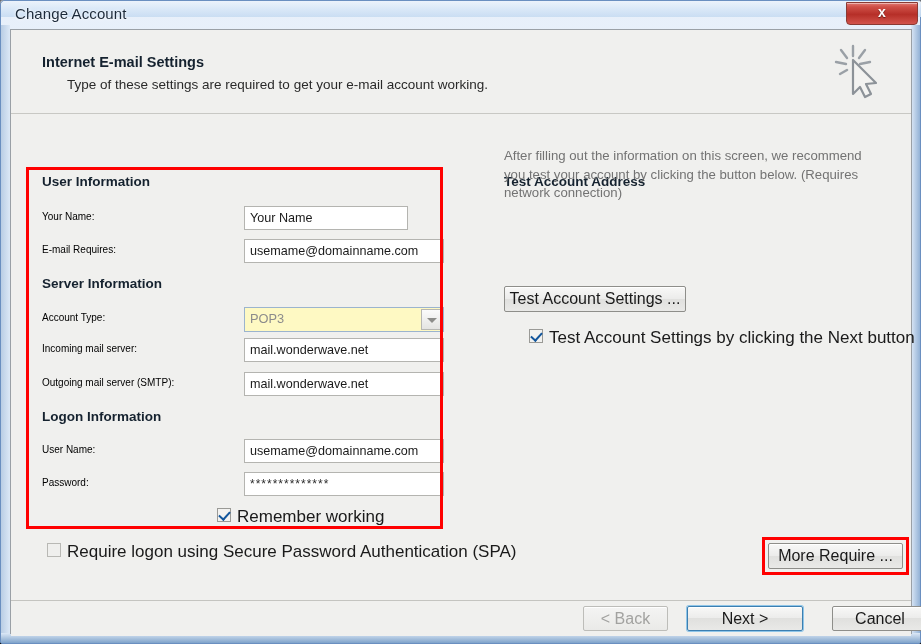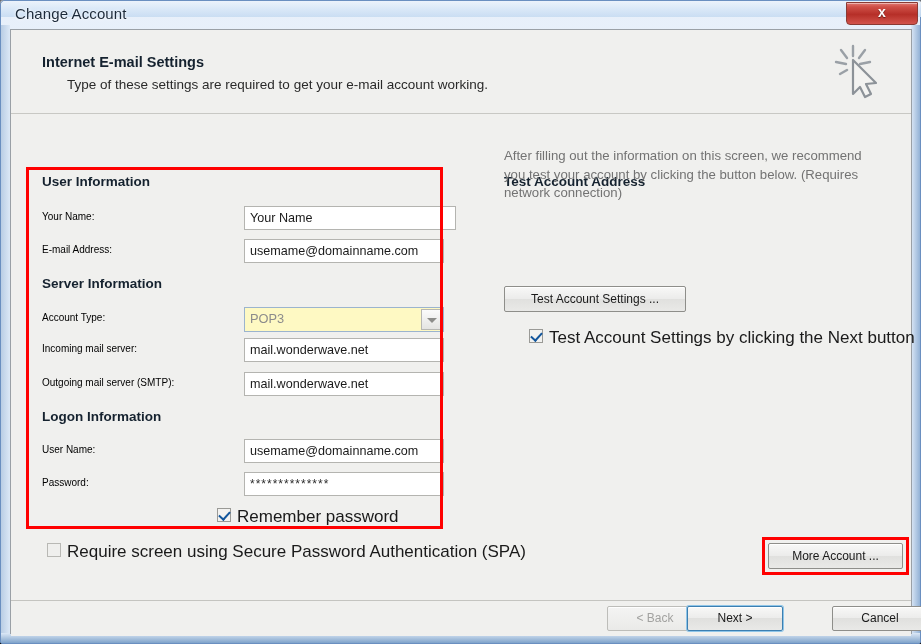--- a/index.html
+++ b/index.html
@@ -192,21 +192,21 @@
     position: absolute; left: 20px; top: 0px;
     font-size: 17px; color: #1a1a1a; white-space: nowrap;
   }
 
   .btn {
     position: absolute;
     background: linear-gradient(180deg,#f8f8f7 0%, #ececeb 48%, #e0e0de 50%, #e9e9e7 100%);
     border: 1px solid #8e8e8a;
     border-radius: 2px;
     box-sizing: border-box;
-    font-size: 12px; color: #1a1a1a;
+    font-size: 16px; color: #1a1a1a;
     text-align: center;
     font-family: "Liberation Sans", sans-serif;
     cursor: pointer;
     box-shadow: inset 0 1px 0 rgba(255,255,255,.9);
   }
   .btn.default {
     border: 1px solid #3c7fb1;
     box-shadow: 0 0 0 1px #8fc5e8, inset 0 1px 0 rgba(255,255,255,.9);
   }
   .btn.disabled { color: #a2a2a0; border-color:#bdbdb9;
@@ -272,23 +272,23 @@
         </g>
         <path d="M26 20 L26 54 L33 47 L38 57 L44 54 L39 44 L49 43 Z" fill="#f3f3f1" stroke="#8c9298" stroke-width="2.2" stroke-linejoin="round"></path>
       </svg>
     </div>
 
     <div id="body">
 
       <div class="grp-head" style="left:31px;  top:59px;">User Information</div>
 
       <div class="lbl" style="left:31px; top:96px;">Your Name:</div>
-      <input class="tbox" style="left: 233px; top: 91px; width: 212px;" type="text" value="Your Name">
-
-      <div class="lbl" style="left:31px; top:129px;">E-mail Address:</div>
+      <input class="tbox" style="left: 233px; top: 91px; width: 164px;" type="text" value="Your Name">
+
+      <div class="lbl" style="left:31px; top:129px;">E-mail Requires:</div>
       <input class="tbox" style="left: 233px; top: 124px; width: 200px;" type="text" value="usemame@domainname.com">
 
       <div class="grp-head" style="left:31px; top:161px;">Server Information</div>
 
       <div class="lbl" style="left:31px; top:197px;">Account Type:</div>
       <div class="combo" style="left:233px; top:192px; width:200px;">
         <div class="val">POP3</div>
         <div class="arrowbtn"></div>
       </div>
 
@@ -301,45 +301,45 @@
       <div class="grp-head" style="left:31px; top:294px;">Logon Information</div>
 
       <div class="lbl" style="left:31px; top:329px;">User Name:</div>
       <input class="tbox" style="left: 233px; top: 324px; width: 200px;" type="text" value="usemame@domainname.com">
 
       <div class="lbl" style="left:31px; top:362px;">Password:</div>
       <input class="tbox pw" style="left: 233px; top: 357px; width: 200px;" type="text" value="**************">
 
       <div class="chk-row" style="left:206px; top:392px;">
         <span class="chk checked"></span>
-        <span class="chk-label">Remember password</span>
+        <span class="chk-label">Remember working</span>
       </div>
 
       <div class="chk-row" style="left:36px; top:427px;">
         <span class="chk dis"></span>
-        <span class="chk-label">Require screen using Secure Password Authentication (SPA)</span>
+        <span class="chk-label">Require logon using Secure Password Authentication (SPA)</span>
       </div>
 
       <div class="grp-head" style="left:493px; top:59px;">Test Account Address</div>
 
       <div id="tas-desc">After filling out the information on this screen, we recommend you test your account by clicking the button below. (Requires network connection)</div>
 
       <div class="btn" style="left:493px; top:171px; width:182px; height:26px; line-height:24px;">Test Account Settings ...</div>
 
       <div class="chk-row" style="left:518px; top:213px;">
         <span class="chk checked"></span>
         <span class="chk-label">Test Account Settings by clicking the Next button</span>
       </div>
 
-      <div class="btn" style="left:757px; top:428px; width:135px; height:26px; line-height:24px;">More Account ...</div>
+      <div class="btn" style="left:757px; top:428px; width:135px; height:26px; line-height:24px;">More Require ...</div>
 
       <div class="redbox" id="redbox-left"></div>
       <div class="redbox" id="redbox-more"></div>
     </div>
 
     <div id="footer">
-      <div class="btn disabled" style="left:596px; top:5px; width:96px; height:25px; line-height:23px;">&lt; Back</div>
-      <div class="btn default" style="left:676px; top:5px; width:96px; height:25px; line-height:23px;">Next &gt;</div>
+      <div class="btn disabled" style="left:572px; top:5px; width:85px; height:25px; line-height:23px;">&lt; Back</div>
+      <div class="btn default" style="left:676px; top:5px; width:116px; height:25px; line-height:23px;">Next &gt;</div>
       <div class="btn" style="left:785px; top:5px; width:96px; height:25px; line-height:23px;margin-left:36px;">Cancel</div>
     </div>
 
   </div>
 </div>
 
 </body></html>

